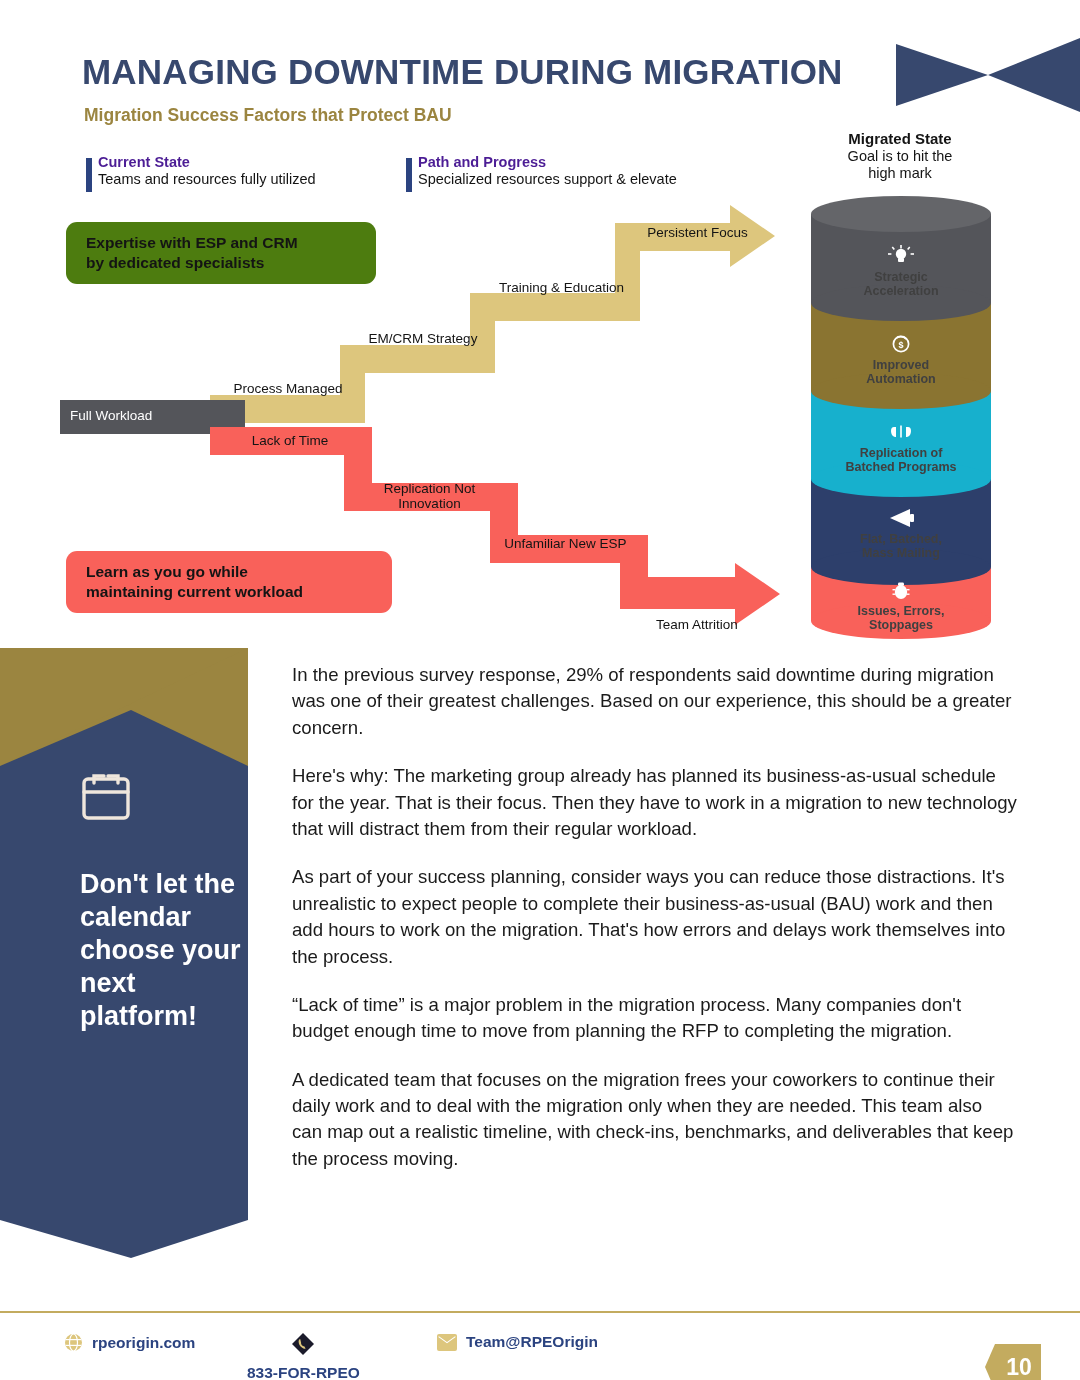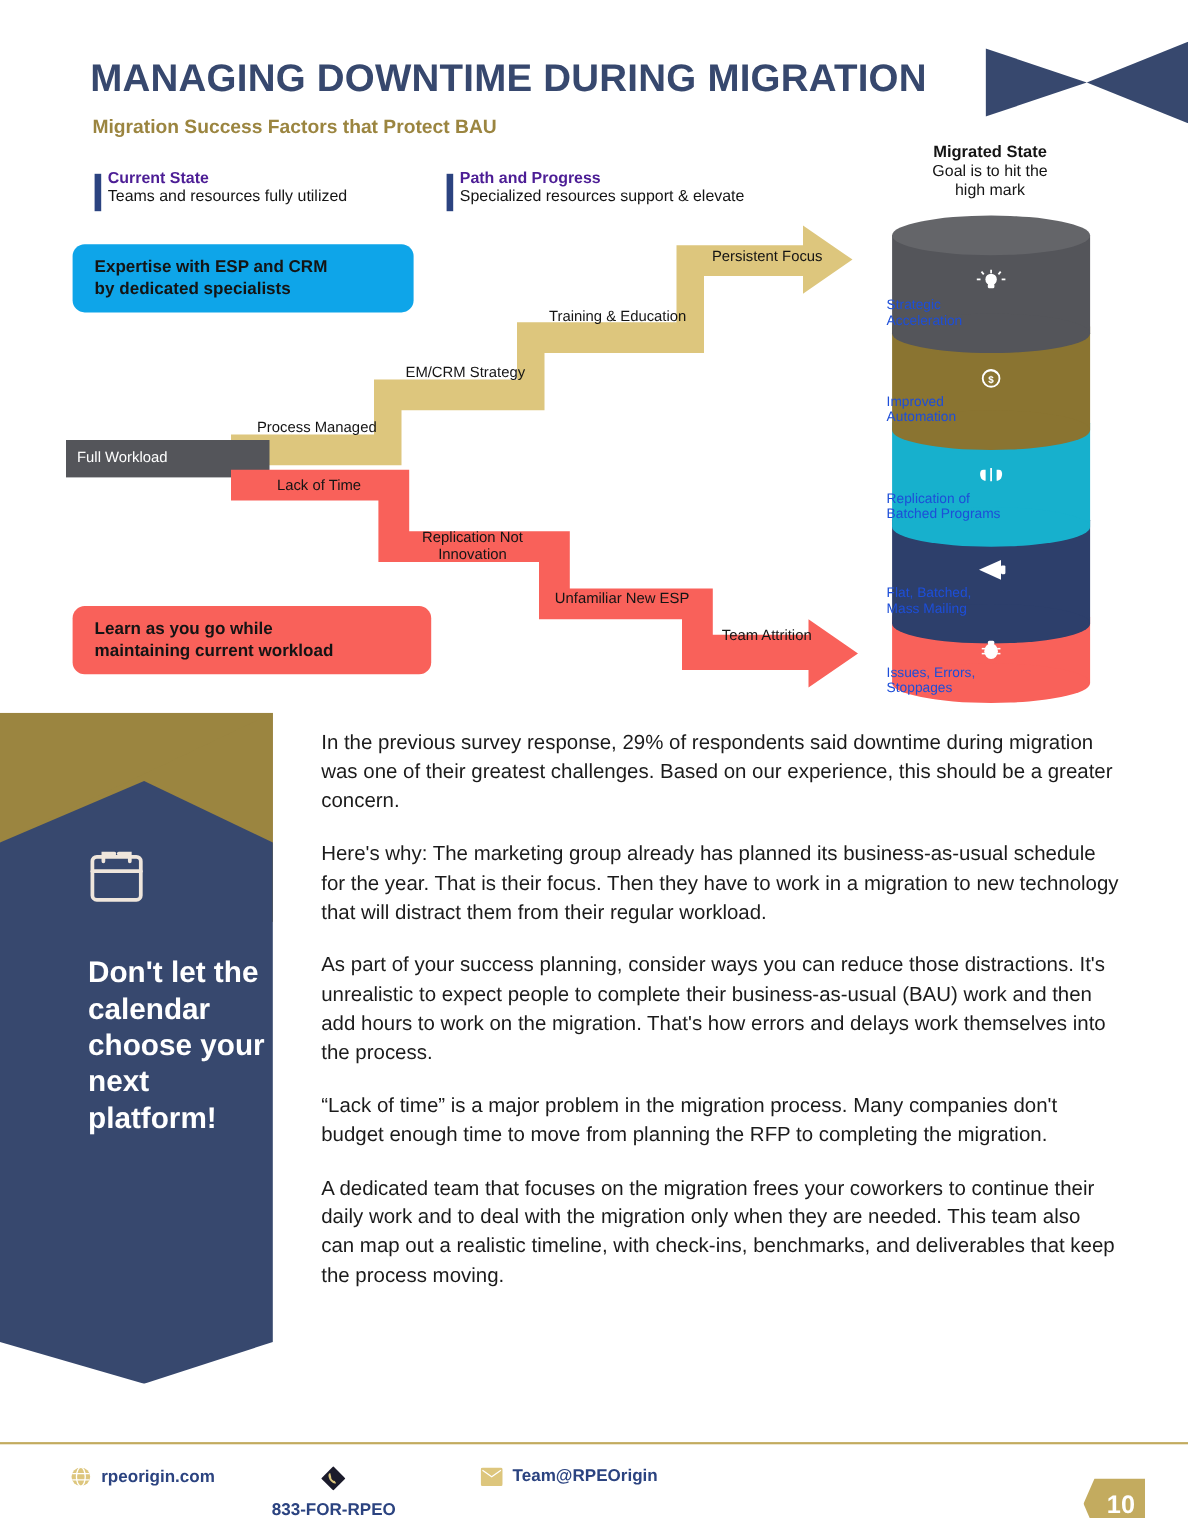--- a/index.html
+++ b/index.html
@@ -43,28 +43,28 @@
   .steplabel{
     position:absolute;font-weight:normal;color:#141414;text-align:center;
     line-height:1.14;pointer-events:none;
   }
 
   
   .pill{
     position:absolute;border-radius:11px;display:flex;align-items:center;
     padding:0 0 0 20px;font-weight:bold;font-size:15.5px;line-height:1.32;color:#141414;
   }
-  #pill-expertise{left:66px;top:222px;width:290px;height:62px;background:#0ea5e9;}
+  #pill-expertise{left:66px;top:222px;width:290px;height:62px;background:#4d7c0f;}
   #pill-learn{left:66px;top:551px;width:306px;height:62px;background:#f9615a;}
 
   
   .cylstack{position:absolute;left:806px;top:192px;width:190px;height:448px;}
   .cyl-lab{
-    position:absolute;width:190px;color:#1d4ed8;
-    font-size:12.5px;font-weight:normal;line-height:1.14;pointer-events:none;
+    position:absolute;width:190px;text-align:center;color:#404040;
+    font-size:12.5px;font-weight:bold;line-height:1.14;pointer-events:none;
   }
   .cyl-ico{position:absolute;width:190px;text-align:center;pointer-events:none;}
 
   
   .ribbon{position:absolute;left:0;top:648px;width:262px;height:610px;}
   .ribbon-ico{position:absolute;left:80px;top:770px;width:52px;height:52px;}
   .ribbon-text{
     position:absolute;left:80px;top:868px;width:170px;
     color:#ffffff;font-size:27px;font-weight:bold;line-height:1.22;
   }
@@ -135,21 +135,21 @@
   <div class="steplabel" style="left:212px;top:381px;width:152px;font-size:13.5px;">Process Managed</div>
   <div class="steplabel" style="left:348px;top:331px;width:150px;font-size:13.5px;">EM/CRM Strategy</div>
   <div class="steplabel" style="left:478px;top:280px;width:167px;font-size:13.5px;">Training &amp; Education</div>
   <div class="steplabel" style="left:620px;top:225px;width:155px;font-size:13.5px;">Persistent Focus</div>
 
   <div class="steplabel" style="left:70px;top:408px;width:120px;font-size:13.5px;color:#ffffff;text-align:left;">Full Workload</div>
 
   <div class="steplabel" style="left:214px;top:433px;width:152px;font-size:13.5px;">Lack of Time</div>
   <div class="steplabel" style="left:357px;top:481px;width:145px;font-size:13.5px;">Replication Not Innovation</div>
   <div class="steplabel" style="left:488px;top:536px;width:155px;font-size:13.5px;">Unfamiliar New ESP</div>
-  <div class="steplabel" style="left:622px;top:570px;width:150px;font-size:13.5px;">Team Attrition</div>
+  <div class="steplabel" style="left:622px;top:617px;width:150px;font-size:13.5px;">Team Attrition</div>
 
   <div class="pill" id="pill-expertise">
     <div>
       <span>Expertise with ESP and CRM</span><br>
       <span>by dedicated specialists</span>
     </div>
   </div>
   <div class="pill" id="pill-learn">
     <div>
       <span>Learn as you go while</span><br>

